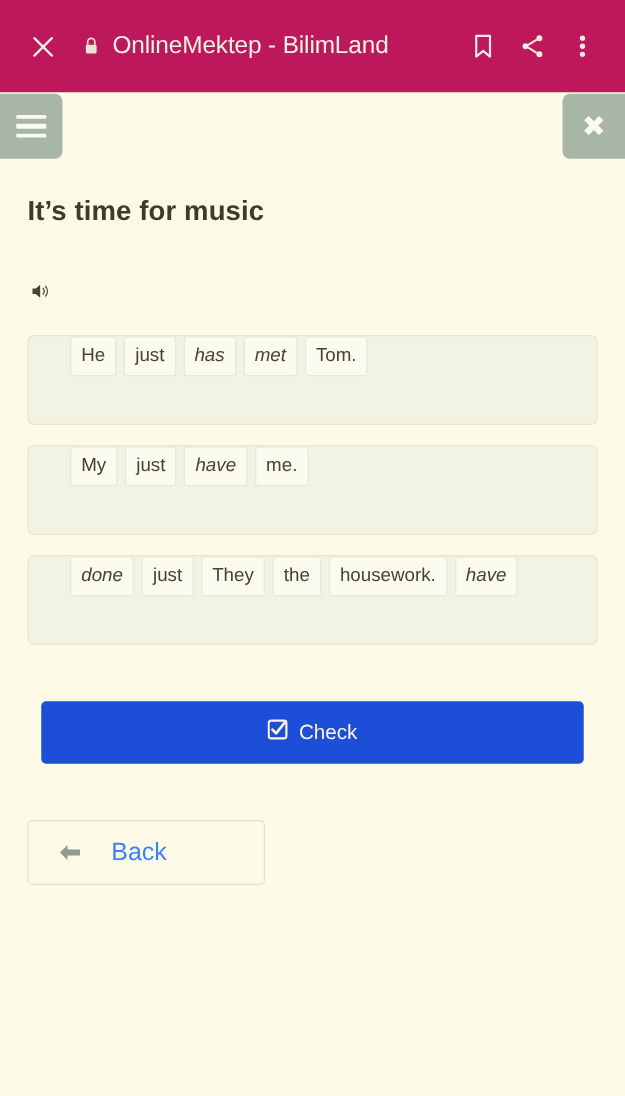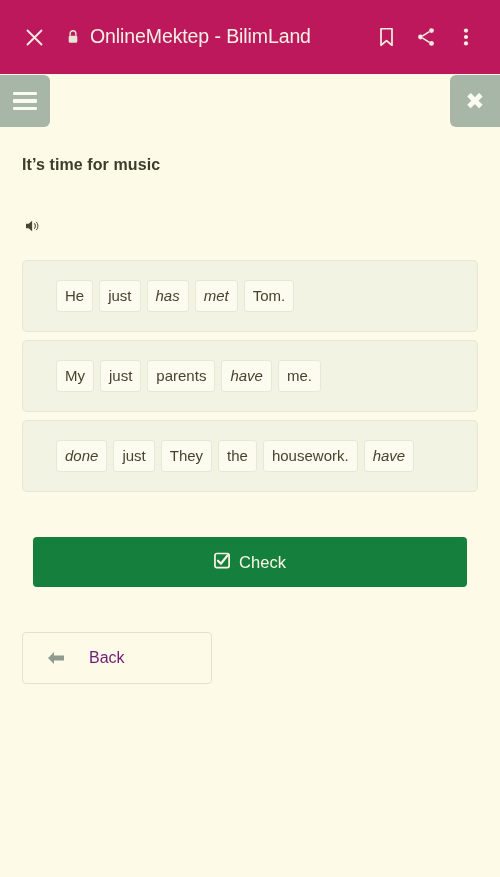--- a/index.html
+++ b/index.html
@@ -140,21 +140,21 @@
     font-weight: bold;
     line-height: 1;
   }
 
   
   .content {
     padding: 0 22px;
   }
 
   .lesson-title {
-    font-size: 16px;
+    font-size: 22px;
     color: #3C3C2C;
     margin-top: 26px;
     letter-spacing: 0.1px;
   }
 
   .instruction {
     margin-top: 40px;
     font-size: 15.5px;
     font-weight: bold;
     color: #474733;
@@ -172,23 +172,24 @@
   .rows {
     margin-top: 20px;
   }
 
   .sentence-row {
     background: #F3F3E3;
     border: 1px solid #E6E6D2;
     border-radius: 5px;
     height: 72px;
     display: flex;
-    align-items: center;
+    align-items: flex-start;
     padding-left: 33px;
     margin-bottom: 8px;
+    margin-top: 16px;
   }
 
   .chip {
     background: #FCFBEF;
     border: 1px solid #E8E8D6;
     border-radius: 3px;
     color: #45452F;
     font-size: 15px;
     line-height: 18px;
     padding: 6px 8px;
@@ -201,21 +202,21 @@
     font-weight: normal;
     font-style: italic;
   }
 
   
   .check-btn {
     display: block;
     width: 434px;
     height: 50px;
     margin: 45px auto 0 auto;
-    background: #15803d;
+    background: #1d4ed8;
     border: none;
     border-radius: 4px;
     color: #FFF6E8;
     font-size: 16.5px;
     font-family: inherit;
     cursor: pointer;
     display: flex;
     align-items: center;
     justify-content: center;
     gap: 8px;
@@ -236,22 +237,22 @@
 
   .back-btn .arrow {
     width: 66px;
     display: flex;
     align-items: center;
     justify-content: center;
     flex: 0 0 auto;
   }
 
   .back-btn .lbl {
-    color: #701a75;
-    font-size: 16px;
+    color: #3b82f6;
+    font-size: 20px;
   }
 </style>
 </head>
 <body>
 
 <div class="cct-bar">
 
   <div class="cct-close">
     <svg width="21" height="21" viewBox="0 0 24 24">
       <path d="M4 4 L20 20 M20 4 L4 20" stroke="#EFEEE1" stroke-width="2.1" fill="none" stroke-linecap="round"></path>
@@ -331,21 +332,20 @@
       <span class="chip">He</span>
       <span class="chip">just</span>
       <span class="chip em">has</span>
       <span class="chip em">met</span>
       <span class="chip">Tom.</span>
     </div>
 
     <div class="sentence-row">
       <span class="chip">My</span>
       <span class="chip">just</span>
-      <span class="chip">parents</span>
       <span class="chip em">have</span>
       <span class="chip">me.</span>
     </div>
 
     <div class="sentence-row">
       <span class="chip em">done</span>
       <span class="chip">just</span>
       <span class="chip">They</span>
       <span class="chip">the</span>
       <span class="chip">housework.</span>

